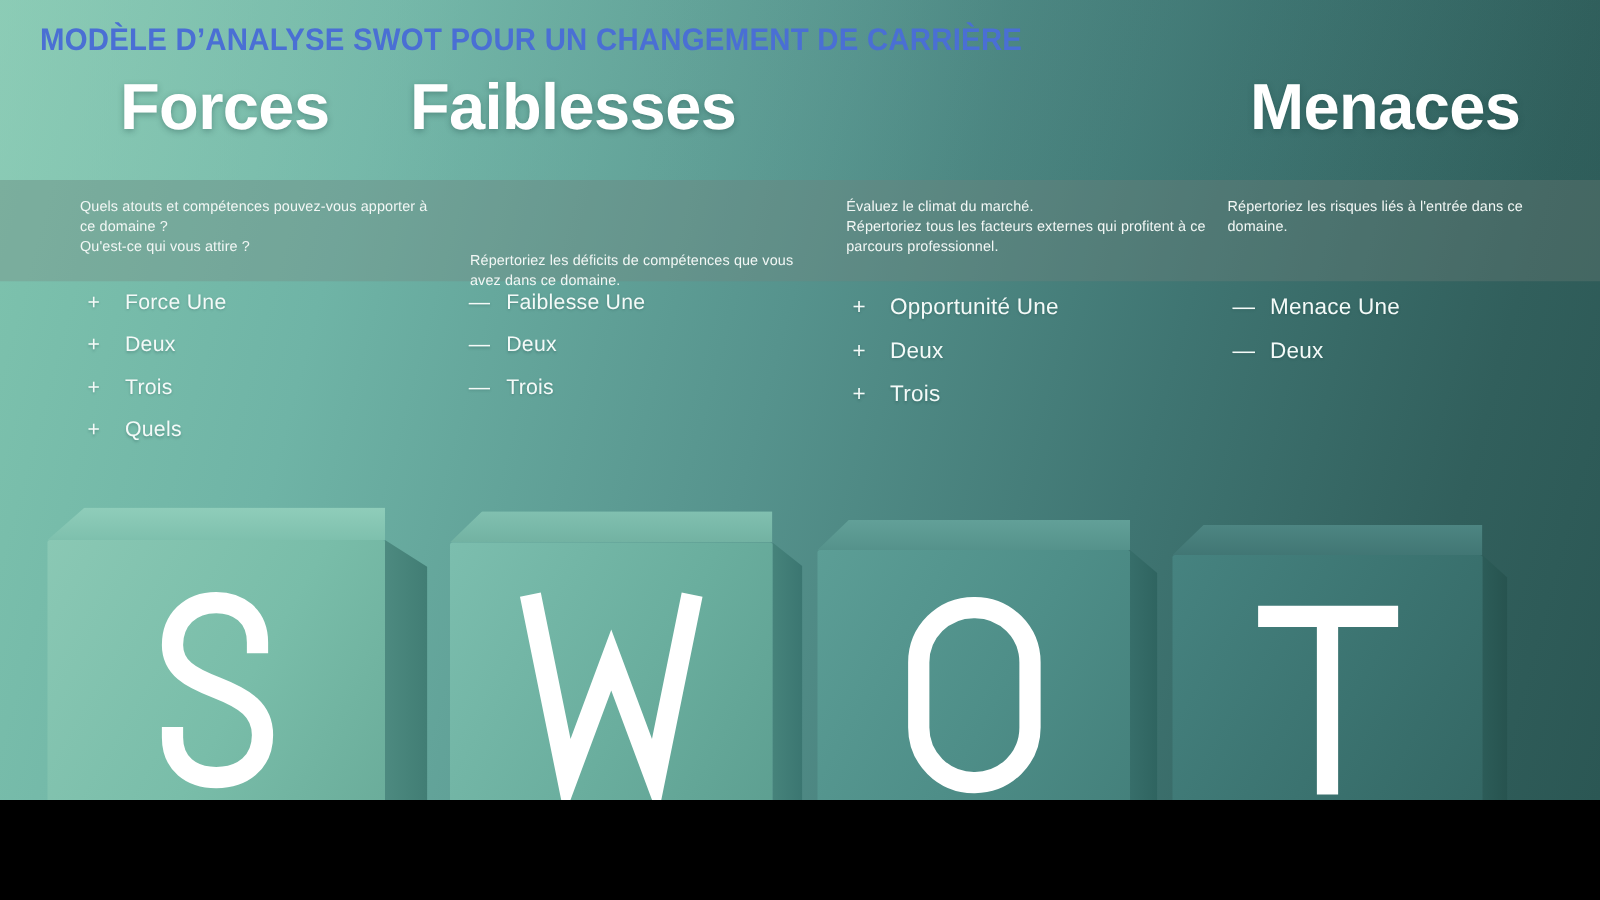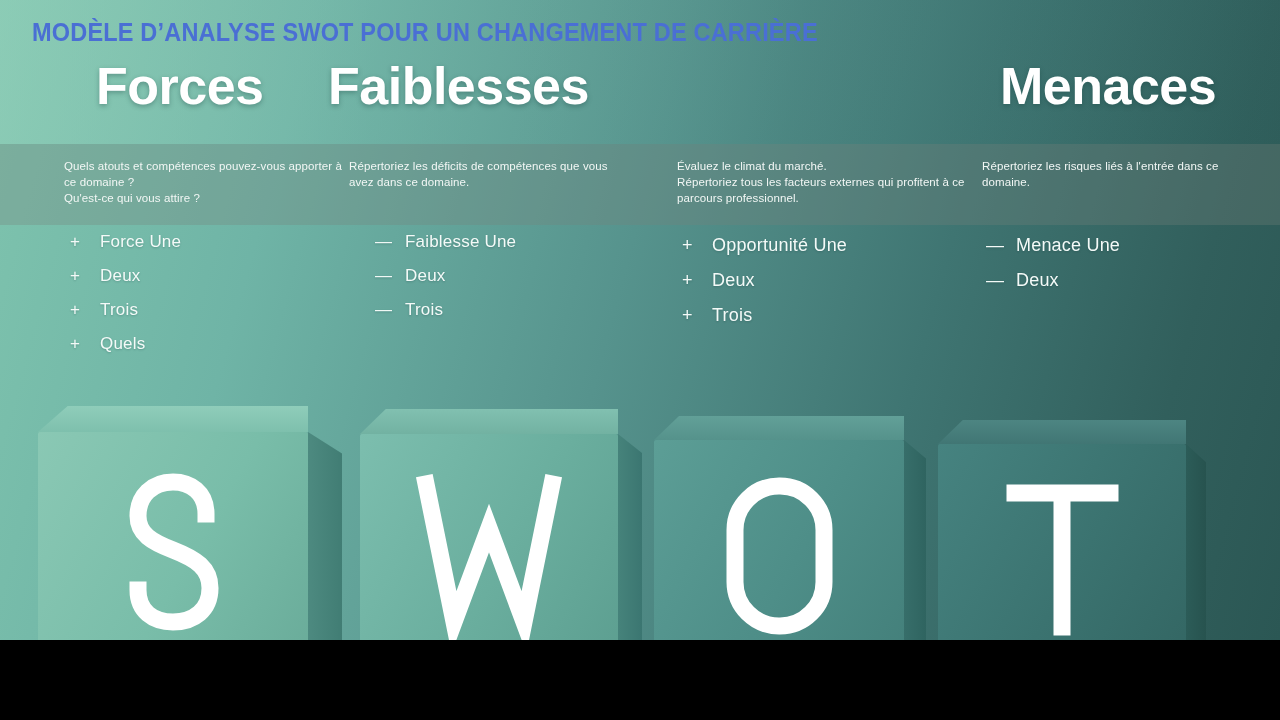--- a/index.html
+++ b/index.html
@@ -117,21 +117,21 @@
   .desc-col {
     position: absolute;
     top: 14px;
     color: #f2f7f5;
     font-size: 11.5px;
     line-height: 16px;
     white-space: pre-line;
     letter-spacing: 0.1px;
   }
   .desc-col.c0 { left: 64px;  width: 290px; }
-  .desc-col.c1 { left: 349px; width: 285px; }
+  .desc-col.c1 { left: 376px; width: 285px; margin-top: 43px; }
   .desc-col.c2 { left: 677px; width: 295px; }
   .desc-col.c3 { left: 982px; width: 280px; }
 
   
   .bullets {
     position: absolute;
   }
   .bullets.b0 { left: 70px;  top: 232px; }
   .bullets.b1 { left: 375px; top: 232px; }
   .bullets.b2 { left: 682px; top: 235px; }

